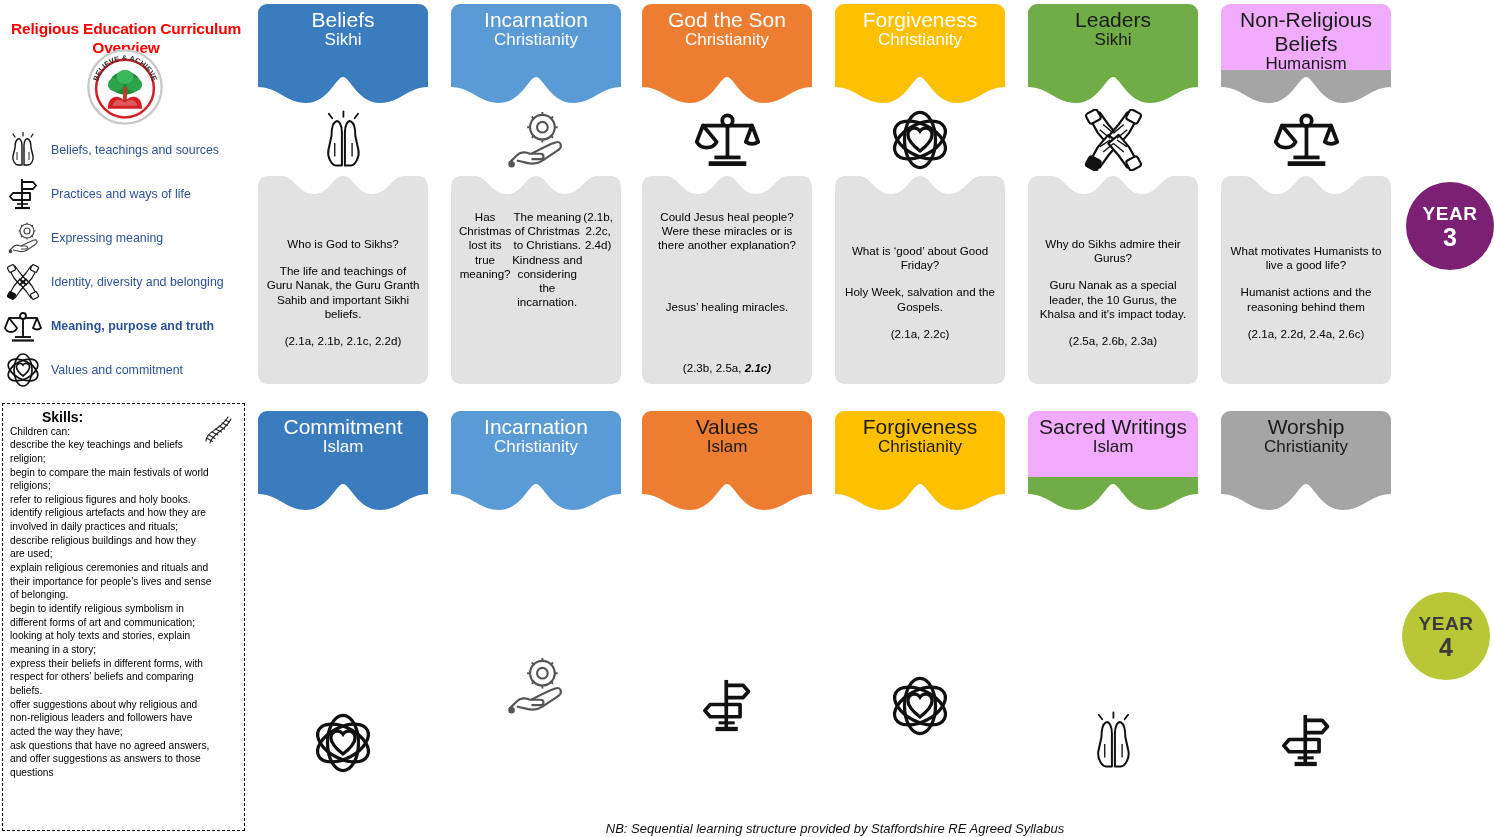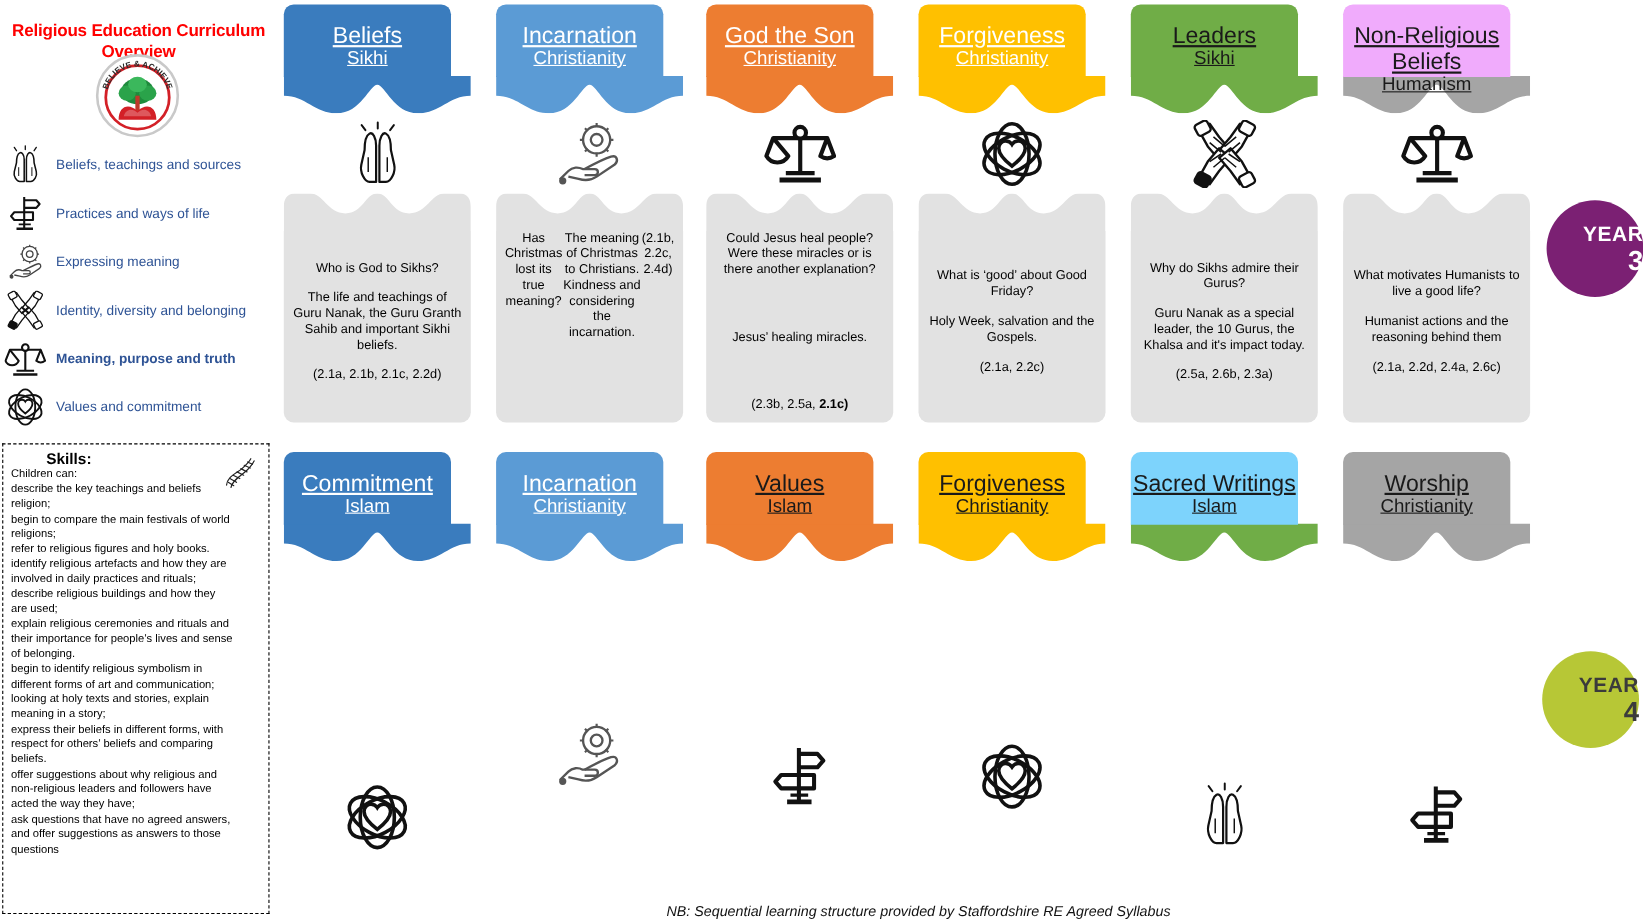--- a/index.html
+++ b/index.html
@@ -31,46 +31,46 @@
     border:1.6px dashed #000;box-sizing:border-box;
     padding:7px 8px 0 7px;
   }
   #skills-head{font-size:14px;font-weight:bold;line-height:13.6px;margin-left:32px;}
   #skills-sub{font-size:10.2px;line-height:13.6px;}
   #skills-list{font-size:10.2px;line-height:13.65px;}
   #dna-icon{position:absolute;right:10px;top:8px;width:34px;height:34px;}
   
   .card{position:absolute;width:170px;}
   .card-head{
-    position:relative;width:152px;
+    position:relative;width:170px;
     border-radius:9px 9px 0 0;
     color:#fff;text-align:center;
-    padding-top:17px;box-sizing:border-box;text-decoration:underline;
+    padding-top:4px;box-sizing:border-box;
   }
   .card-head .ttl{font-size:21px;line-height:24px;font-weight:normal;}
   .card-head .sub{font-size:17px;line-height:14px;margin-top:1px;}
   .scallop{display:block;width:170px;}
   .card-icon{width:170px;display:flex;align-items:center;justify-content:center;}
   .card-icon svg{display:block;}
   .card-body-wrap{position:relative;width:170px;}
   .body-top{display:block;width:170px;}
   .card-body{
     width:170px;background:#E2E2E2;border-radius:0 0 9px 9px;
     box-sizing:border-box;padding:0 8px 9px 8px;text-align:center;
     color:#000;font-size:11.6px;line-height:14.2px;
   }
   .card-body p{margin:0 0 13px 0;}
   .card-body p:last-child{margin-bottom:0;}
-  .bold-ref{font-weight:bold;}
+  .bold-ref{font-weight:bold;font-style:italic;}
   
   .dark .card-head{color:#1a1a1a;}
   
   .year-badge{
     position:absolute;border-radius:50%;
-    display:flex;flex-direction:column;align-items:flex-end;justify-content:center;
+    display:flex;flex-direction:column;align-items:center;justify-content:center;
     color:#fff;font-weight:bold;text-align:center;
   }
   .year-badge .yw{font-size:19px;line-height:21px;letter-spacing:0.5px;}
   .year-badge .yn{font-size:25px;line-height:26px;}
   
   #footer-note{
     position:absolute;left:255px;top:808px;width:1160px;text-align:center;
     font-style:italic;font-size:13px;color:#111;margin-top:13px;
   }
 </style>
@@ -514,21 +514,21 @@
       <div class="card-icon" style="height: 391px;">
         <svg width="62" height="62" viewBox="0 0 36 36" fill="none" stroke="#111" stroke-width="1.9">
         <ellipse cx="18" cy="18" rx="16" ry="9" transform="rotate(28 18 18)"></ellipse>
         <ellipse cx="18" cy="18" rx="16" ry="9" transform="rotate(-28 18 18)"></ellipse>
         <ellipse cx="18" cy="18" rx="16" ry="9" transform="rotate(90 18 18)"></ellipse>
         <path d="M18 24.4 C12.6 20.1 11 17.5 11 14.9 C11 12.6 12.8 11.1 14.7 11.1 C16 11.1 17.3 11.8 18 12.9 C18.7 11.8 20 11.1 21.3 11.1 C23.2 11.1 25 12.6 25 14.9 C25 17.5 23.4 20.1 18 24.4 Z"></path>
       </svg>
       </div>
     </div>
     <div class="card dark" style="left: 1028px; top: 411px;">
-      <div class="card-head" style="background: #7dd3fc; color: rgb(26, 26, 26); height: 66px;">
+      <div class="card-head" style="background: #f0abfc; color: rgb(26, 26, 26); height: 66px;">
         <div class="ttl">Sacred Writings</div>
         <div class="sub">Islam</div>
       </div>
       <div style="margin-top: -1px;">
         <svg class="scallop" viewBox="0 0 170 34" preserveAspectRatio="none" height="34">
     <path d="M0 0 L170 0 L170 34 L170 18 C150 18 142 34 122 34 C100 34 92 8 85 8 C78 8 70 34 48 34 C28 34 20 18 0 18 Z" fill="#70AD47"></path>
   </svg>
       </div>
       <div class="card-icon" style="height: 461px;">
         <svg width="50.839999999999996" height="62" viewBox="0 0 34 40" fill="none" stroke="#111" stroke-width="1.35" stroke-linejoin="round">

